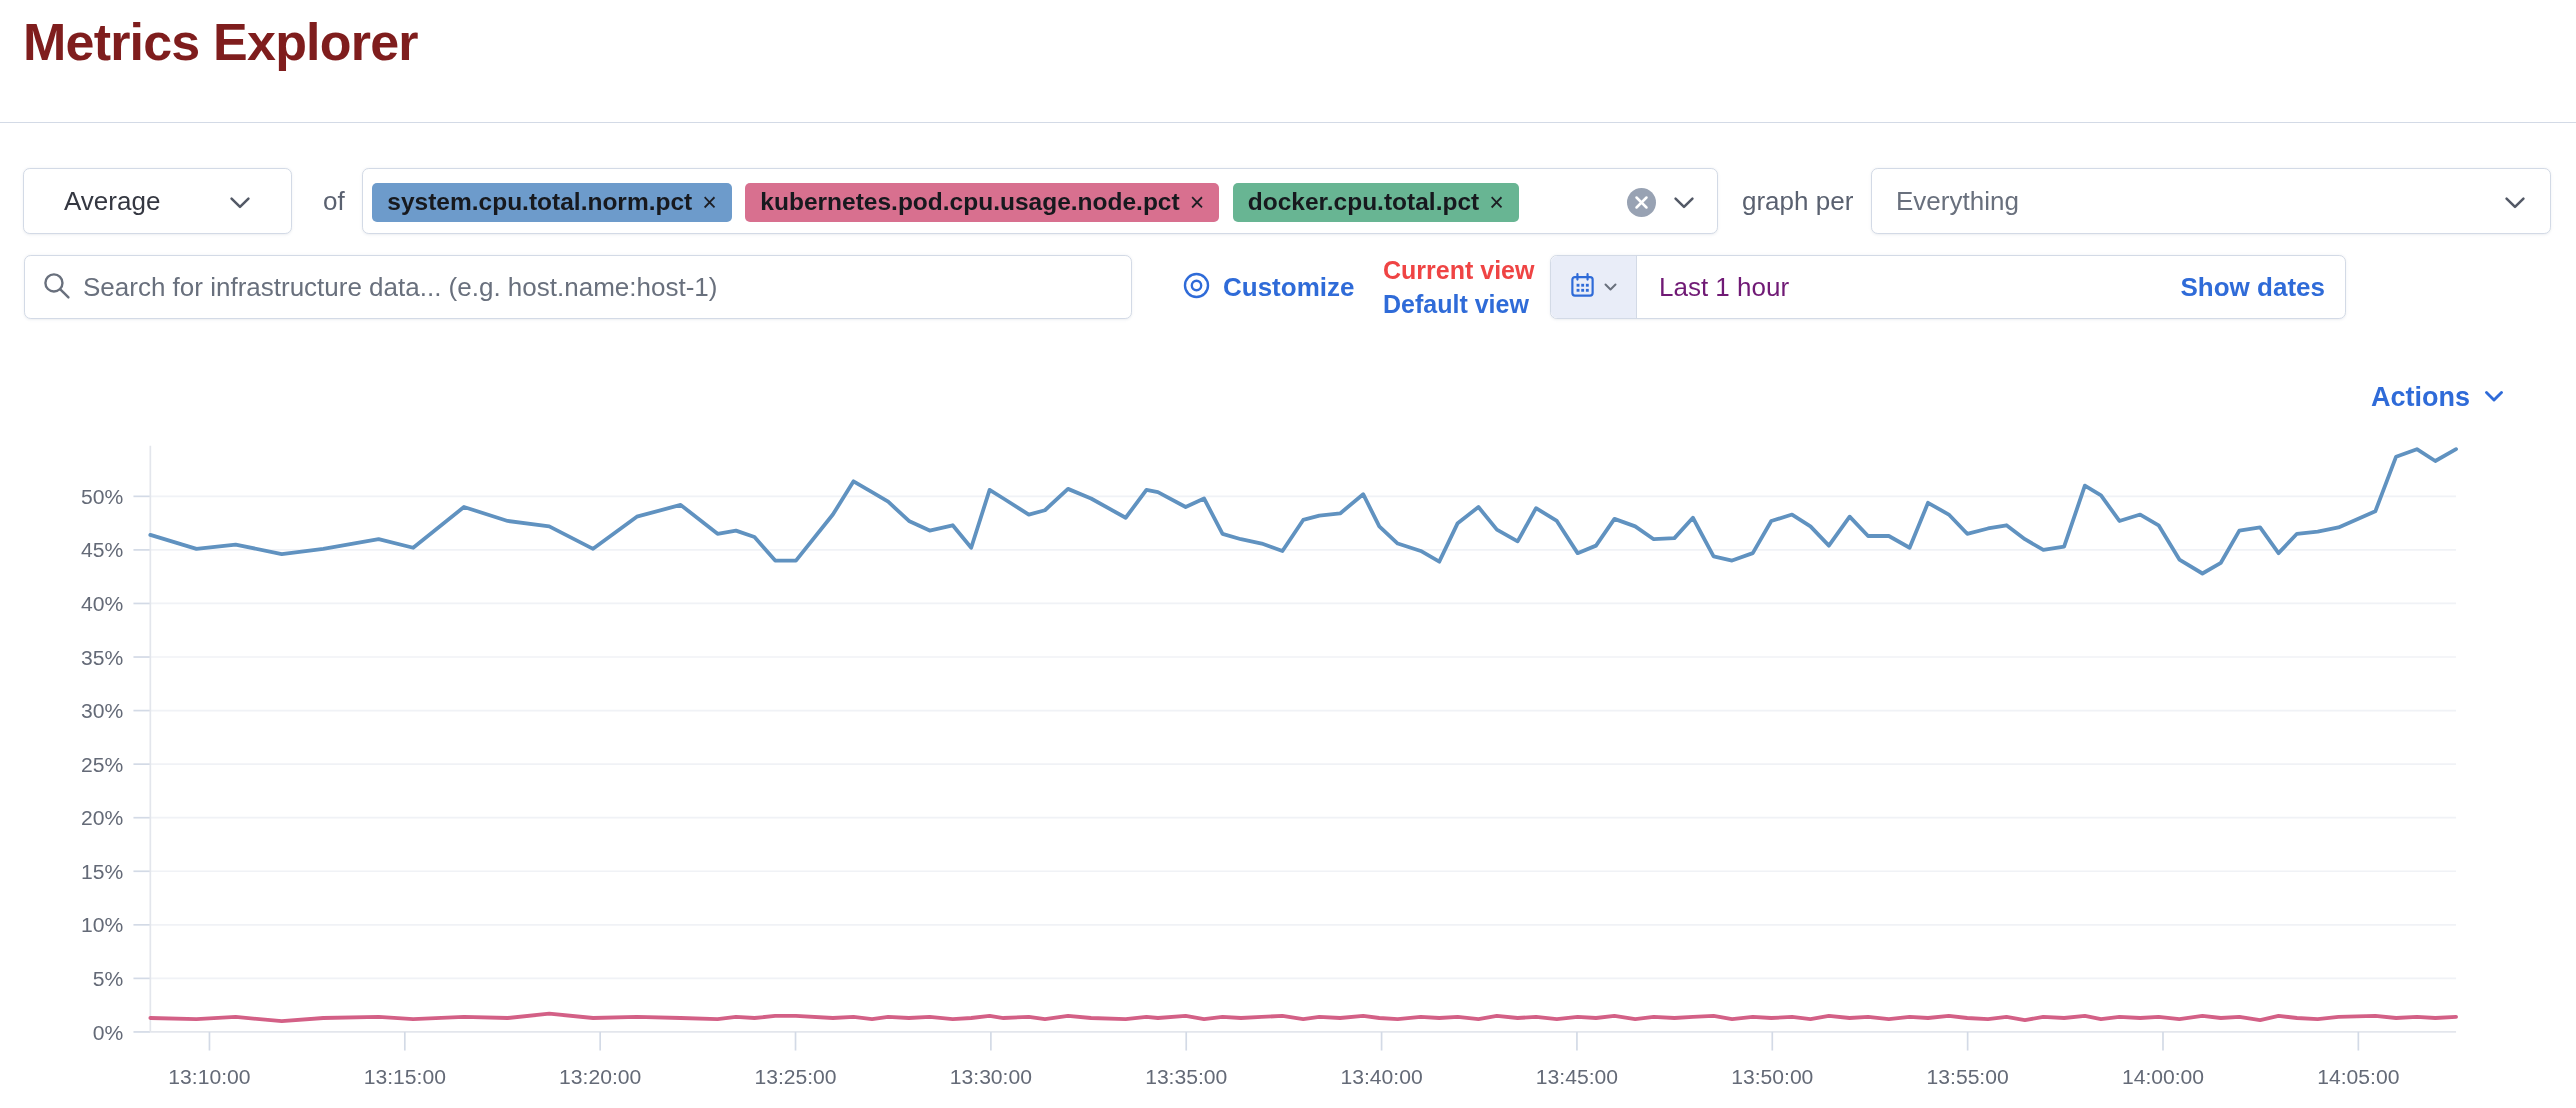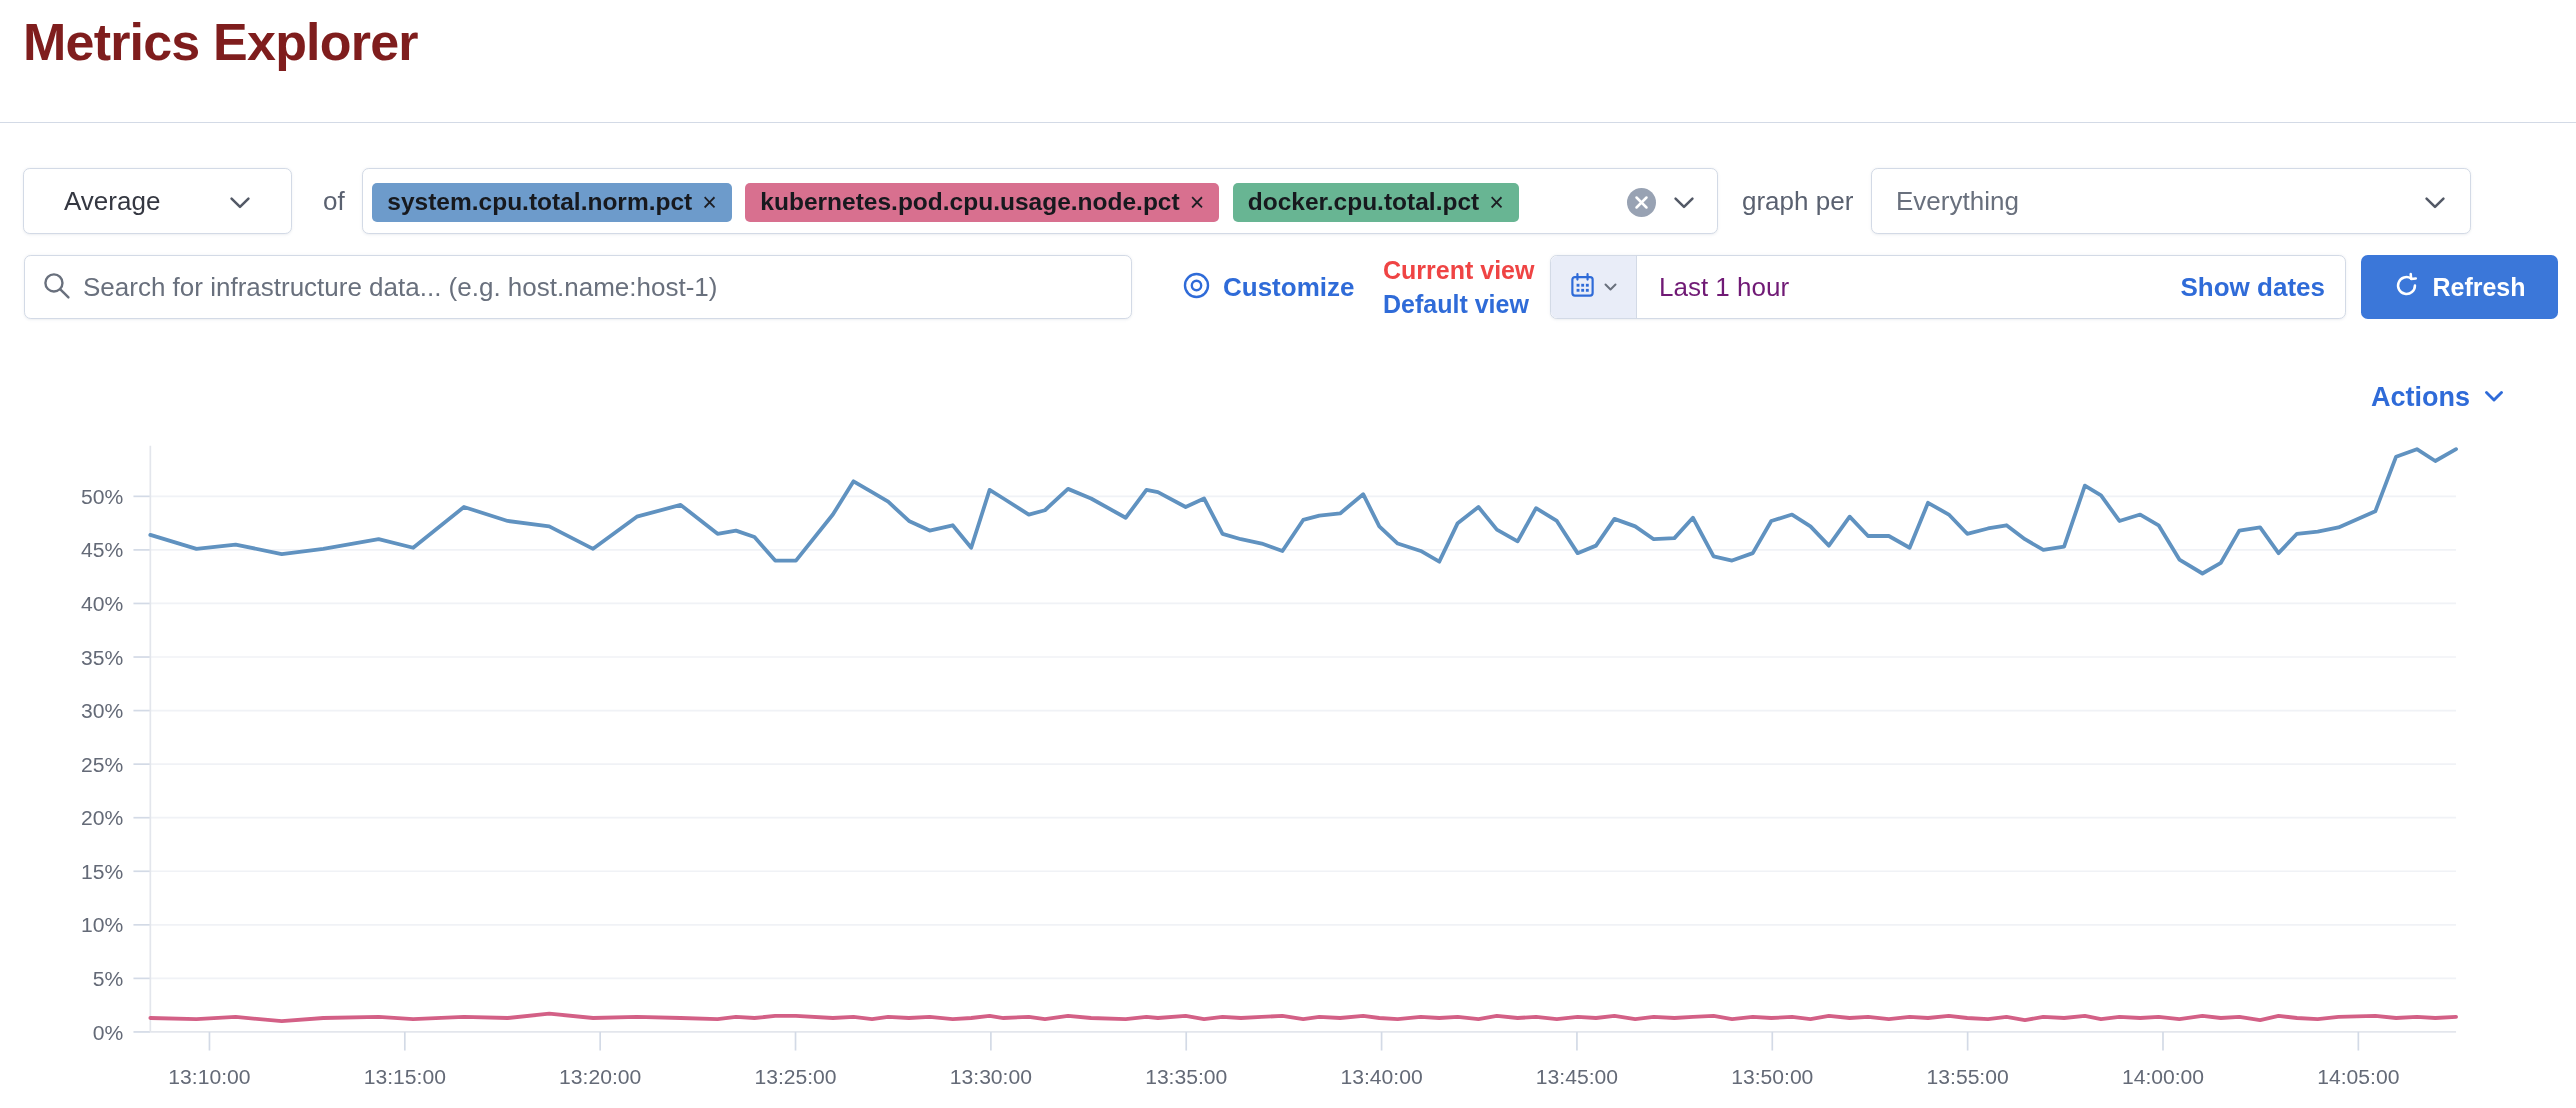--- a/index.html
+++ b/index.html
@@ -23,21 +23,21 @@
   .metric-field { position:absolute; left:362px; top:168px; width:1356px; height:66px; }
   .pills { position:absolute; left:9.3px; top:13.5px; display:flex; gap:13.5px;align-items:center; }
   .pill { height:39px; display:flex; align-items:center; gap:10px; padding:0 15px; border-radius:5px;
     font-size:24.5px; font-weight:600; color:#17191e; white-space:nowrap; cursor:pointer; }
   .pill .x { font-weight:400; font-size:25px; color:#1d1e24; cursor:pointer; }
   .clear-btn { position:absolute; right:61px; top:18.6px; width:29px; height:29px; border-radius:50%;
     background:#98a2b3; display:flex; align-items:center; justify-content:center; cursor:pointer; }
   .combo-caret { position:absolute; right:22px; top:27px; cursor:pointer; }
   .graphper-label { position:absolute; left:1742px; top:168px; height:66px; display:flex;
     align-items:center; font-size:26px; color:#5a6170; }
-  .select-everything { position:absolute; left:1871px; top:168px; width:600px; height:66px; display:flex;
+  .select-everything { position:absolute; left:1871px; top:168px; width:680px; height:66px; display:flex;
     align-items:center; padding:0 24px; font-size:26px; color:#69707d; cursor:pointer; }
   .select-everything .grow { flex:1; }
 
   
   .search-box { position:absolute; left:24px; top:255px; width:1108px; height:64px; display:flex;
     align-items:center; padding:0 17px; }
   .search-box input { border:none; outline:none; flex:1; font-size:26px; height:51px;
     font-family:"Liberation Sans", sans-serif; color:#0f766e; margin-left:12px; background:transparent; }
   .search-box input::placeholder { color:#69707d; opacity:1; }
   .customize { position:absolute; left:1182px; top:255px; height:64px; display:flex; align-items:center;
@@ -169,29 +169,20 @@
       <span>
         <svg width="15" height="10" viewBox="0 0 18 12">
             <polyline points="3,3 9,9 15,3" fill="none" stroke="#69707d" stroke-width="2.4" stroke-linecap="round" stroke-linejoin="round"></polyline>
           </svg>
       </span>
     </div>
     <div class="time-range">Last 1 hour</div>
     <div class="show-dates">Show dates</div>
   </div>
 
-  <button class="refresh-btn">
-    <span>
-      <svg width="27" height="27" viewBox="0 0 32 32">
-          <path d="M26 16 A 10 10 0 1 1 21.5 7.7" fill="none" stroke="#fff" stroke-width="3" stroke-linecap="round"></path>
-          <polyline points="21 2.5 21.5 8.2 27 7.6" fill="none" stroke="#fff" stroke-width="3" stroke-linecap="round" stroke-linejoin="round"></polyline>
-        </svg>
-    </span>
-    <span class="lbl">Refresh</span>
-  </button>
 
   <div class="actions">
     <span class="lbl">Actions</span>
     <span>
       <svg width="20" height="12.7" viewBox="0 0 24 15">
           <polyline points="3,3 12,12 21,3" fill="none" stroke="#2f6bd8" stroke-width="3.4" stroke-linecap="round" stroke-linejoin="round"></polyline>
         </svg>
     </span>
   </div>
 

